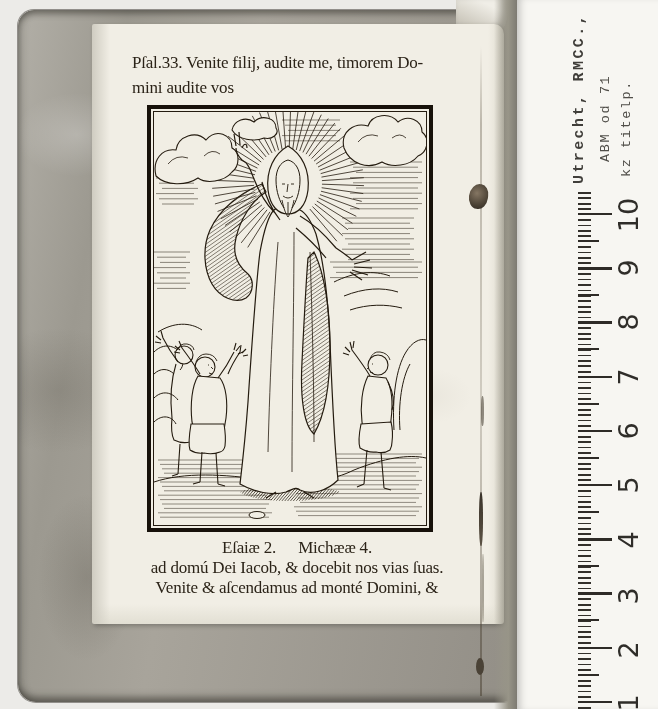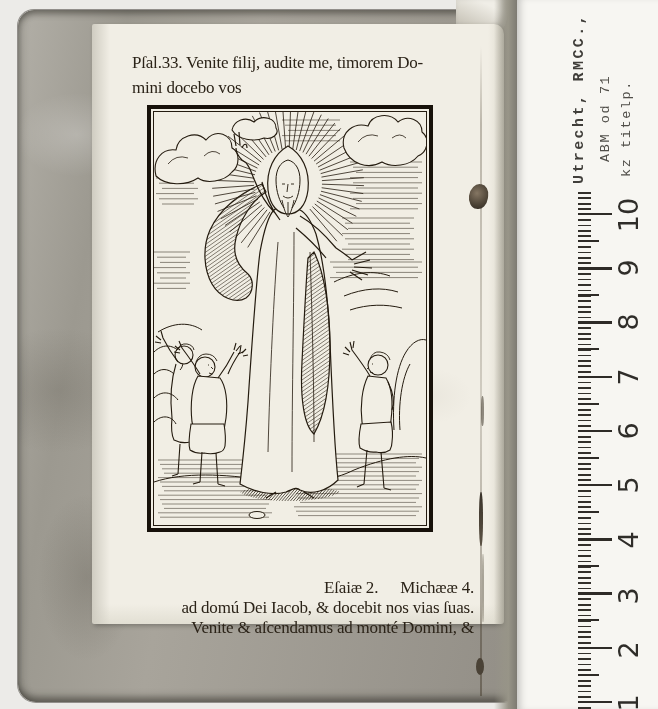--- a/index.html
+++ b/index.html
@@ -53,22 +53,22 @@
   .streak-a{position:absolute;left:389px;top:372px;width:3px;height:30px;border-radius:40%;background:rgba(60,52,40,.55);}
   .streak-b{position:absolute;left:387px;top:468px;width:4px;height:54px;border-radius:45%;background:linear-gradient(#3a332a,#5c5244);}
   .streak-c{position:absolute;left:390px;top:530px;width:2px;height:68px;border-radius:40%;background:rgba(80,70,55,.45);}
   .streak-d{position:absolute;left:384px;top:634px;width:8px;height:17px;border-radius:50%;background:#4a4236;}
   
   #psalm{
     position:absolute;left:40px;top:26px;width:350px;
     font-size:17px;line-height:25px;letter-spacing:-.2px;color:#2b2318;
   }
   #captions{
-    position:absolute;left:28px;top:514px;width:354px;text-align:right;
-    font-size:17px;line-height:20px;letter-spacing:-.2px;color:#2b2318;margin-top:40px;
+    position:absolute;left:28px;top:514px;width:354px;text-align:center;
+    font-size:17px;line-height:20px;letter-spacing:-.2px;color:#2b2318;
   }
   #captions .gap{display:inline-block;width:22px;}
   
   #frame{
     position:absolute;left:55px;top:81px;
     border:4px solid #17110a;padding:2px;background:#f1eee4;
   }
   #frame-in{border:1px solid #241b10;width:272px;height:413px;overflow:hidden;}
   
   #strip{
@@ -104,21 +104,21 @@
 
 <div id="photo">
 
   <div id="cover"></div>
   <div id="page-curl"></div>
 
   <div id="page">
 
     <div id="psalm">
       <div>Pſal.33.   Venite filij, audite me, timorem Do-</div>
-      <div>mini docebo vos</div>
+      <div>mini audite vos</div>
     </div>
 
     <div id="frame">
       <div id="frame-in">
         <svg id="wc" width="272" height="413" viewBox="0 0 272 413">
           <defs>
             <pattern id="hd" width="3.2" height="3.2" patternUnits="userSpaceOnUse" patternTransform="rotate(55)">
               <line x1="0" y1="0" x2="0" y2="3.2" stroke="#241b0f" stroke-width="0.9"></line>
             </pattern>
             <pattern id="hdd" width="2.2" height="2.2" patternUnits="userSpaceOnUse" patternTransform="rotate(40)">

